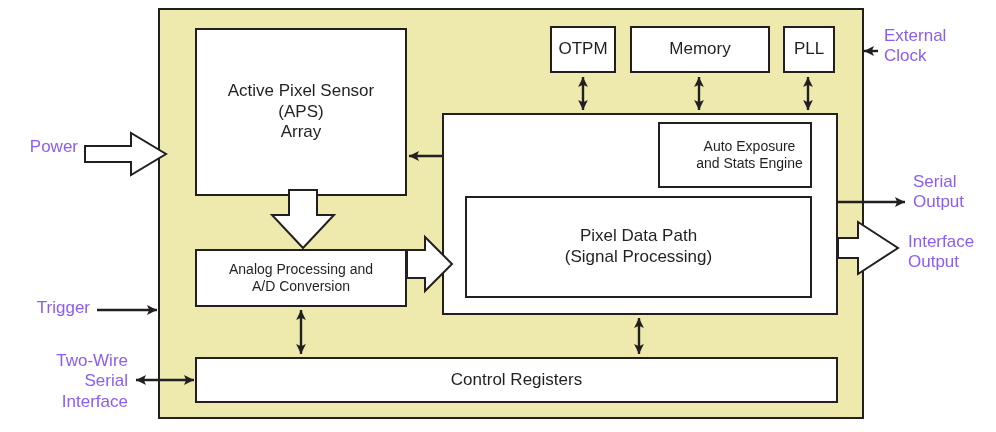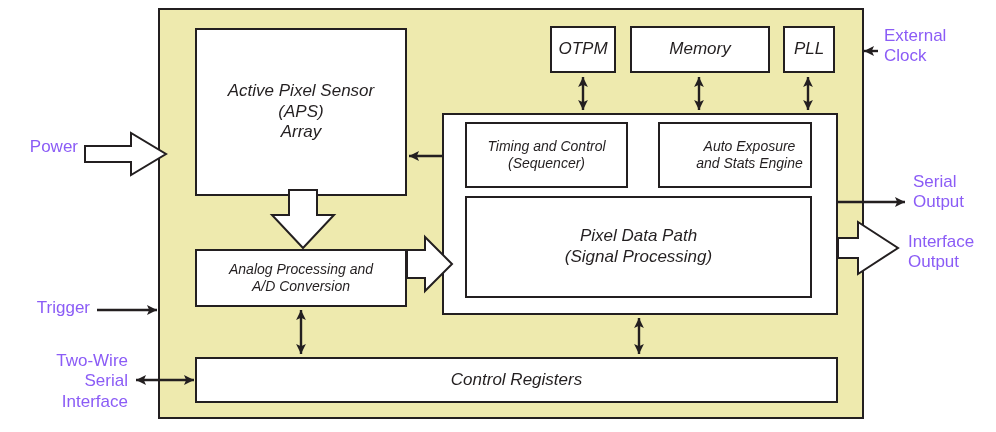--- a/index.html
+++ b/index.html
@@ -34,21 +34,21 @@
   .box {
     position: absolute;
     background: #ffffff;
     border: 2px solid #231f20;
     display: flex;
     align-items: center;
     justify-content: center;
     text-align: center;
     line-height: 1.22;
   }
-  .box .lbl { display: block; padding: 0 4px; font-style: italic; }
+  .box .lbl { display: block; padding: 0 4px; }
 
   
   .group-box {
     position: absolute;
     background: #ffffff;
     border: 2px solid #231f20;
   }
 
   
   .ext-label {
@@ -94,24 +94,20 @@
   </div>
 
   <div class="box fs-big" style="left:630px; top:26px; width:140px; height:47px;">
     <span class="lbl" style="white-space:pre-line;">Memory</span>
   </div>
 
   <div class="box fs-big" style="left:783px; top:26px; width:52px; height:47px;">
     <span class="lbl" style="white-space:pre-line;">PLL</span>
   </div>
 
-  <div class="box fs-sm" style="left:465px; top:122px; width:163px; height:66px;">
-    <span class="lbl" style="white-space:pre-line;">Timing and Control
-(Sequencer)</span>
-  </div>
 
   <div class="box fs-sm" style="left:658px; top:122px; width:154px; height:66px;padding-left:29px;">
     <span class="lbl" style="white-space:pre-line;">Auto Exposure
 and Stats Engine</span>
   </div>
 
   <div class="box fs-big" style="left:465px; top:196px; width:347px; height:102px;">
     <span class="lbl" style="white-space:pre-line;">Pixel Data Path
 (Signal Processing)</span>
   </div>

